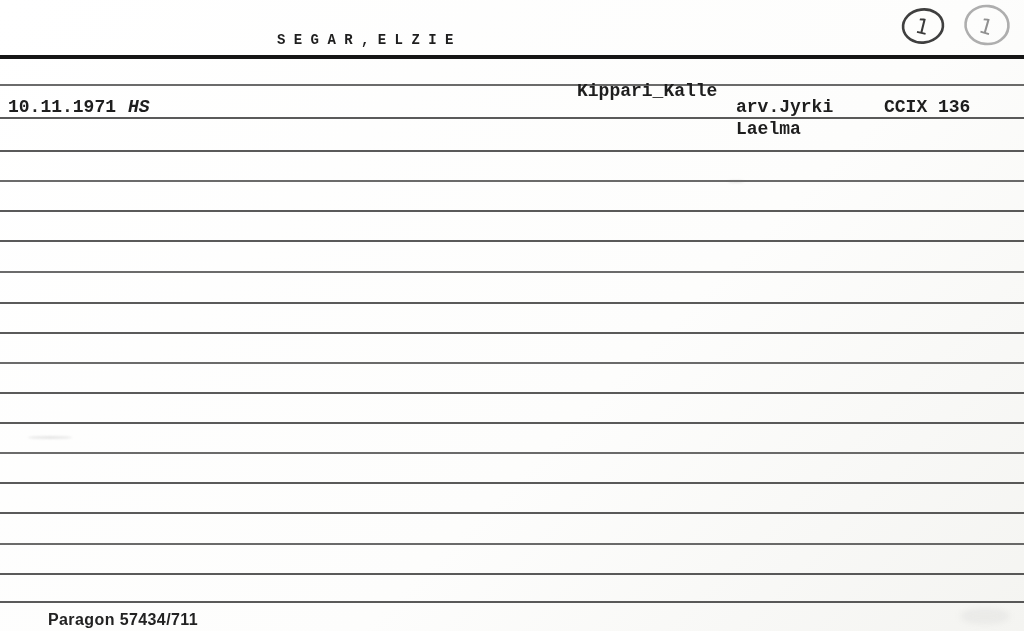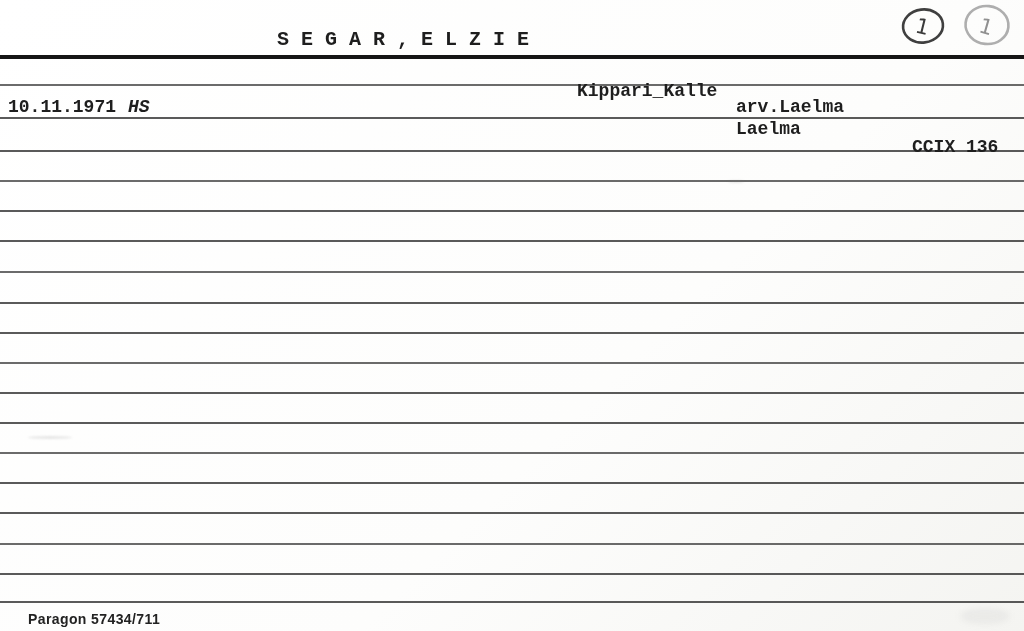--- a/index.html
+++ b/index.html
@@ -25,21 +25,21 @@
     font-size: 18px;
     font-weight: 700;
     line-height: 18px;
     color: #1e1e1e;
     white-space: pre;
     letter-spacing: 0;
   }
   .header-title {
     left: 277px;
     top: 31px;
-    font-size: 20px;
+    font-size: 14px;
   }
   .thick-rule {
     position: absolute;
     left: 0;
     top: 55px;
     width: 1024px;
     height: 4px;
     background: #151515;
   }
   .ruled-line {
@@ -47,28 +47,28 @@
     left: 0;
     width: 1024px;
     height: 2px;
     background: rgba(32, 32, 32, 0.78);
   }
   .entry-date   { left: 8px;   top: 98px;  }
   .entry-source { left: 128px; top: 98px; font-style: italic;  }
   .entry-title  { left: 243px; top: 98px;  }
   .entry-subject{ left: 577px; top: 82px;  }
   .entry-reviewer { left: 736px; top: 98px; }
-  .entry-ref    { left: 912px; top: 98px; margin-top: 40px;  }
+  .entry-ref    { left: 884px; top: 98px;  }
   .entry-reviewer2 { left: 736px; top: 120px; text-align: right; }
   .footer-label {
     position: absolute;
-    left: 28px;
+    left: 48px;
     top: 611px;
     font-family: "Liberation Sans", "DejaVu Sans", sans-serif;
-    font-size: 14px;
+    font-size: 16px;
     font-weight: 700;
     letter-spacing: 0.4px;
     color: #222;
   }
   .circle-annotation {
     position: absolute;
   }
   .smudge {
     position: absolute;
     background: rgba(120, 120, 120, 0.18);
@@ -115,21 +115,21 @@
       <div class="ruled-line" style="top: 482px; opacity: 0.95;"></div>
       <div class="ruled-line" style="top: 512px; opacity: 0.95;"></div>
       <div class="ruled-line" style="top: 543px; opacity: 0.85;"></div>
       <div class="ruled-line" style="top: 573px; opacity: 0.95;"></div>
       <div class="ruled-line" style="top: 601px; opacity: 0.95;"></div>
     </div>
 
   <div class="typed entry-date">10.11.1971</div>
   <div class="typed entry-source">HS</div>
   <div class="typed entry-subject">Kippari_Kalle</div>
-  <div class="typed entry-reviewer">arv.Laelma</div>
+  <div class="typed entry-reviewer">arv.Jyrki</div>
   <div class="typed entry-ref">CCIX 136</div>
   <div class="typed entry-reviewer2">Laelma</div>
 
   <div class="footer-label">Paragon 57434/711</div>
 
   <div class="smudge smudge-a"></div>
   <div class="smudge smudge-b"></div>
   <div class="smudge smudge-c"></div>
 
 </div>

